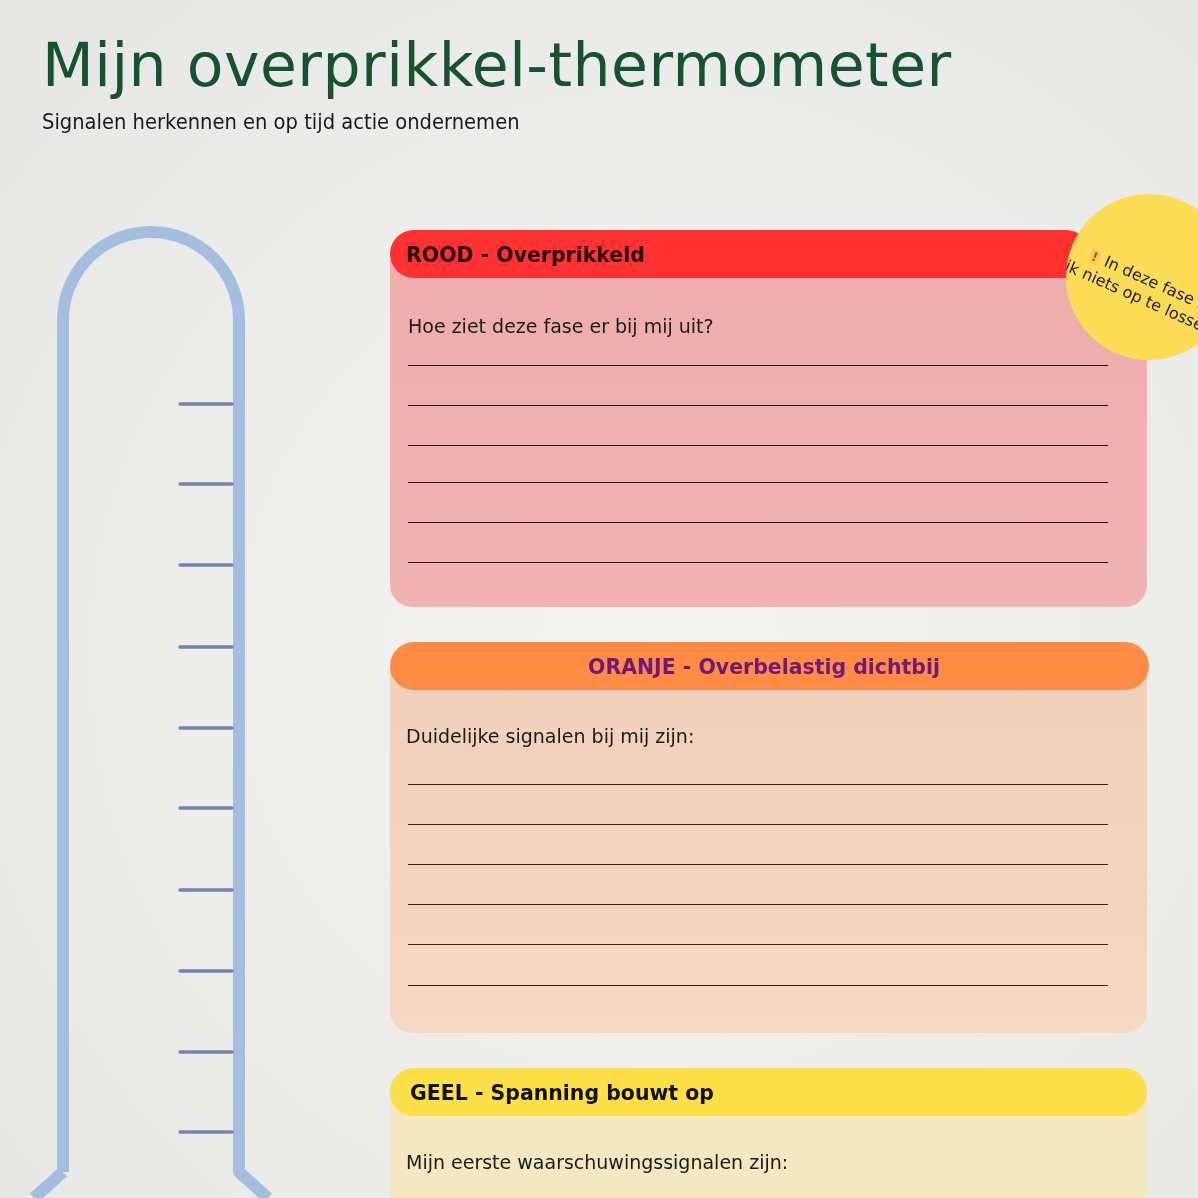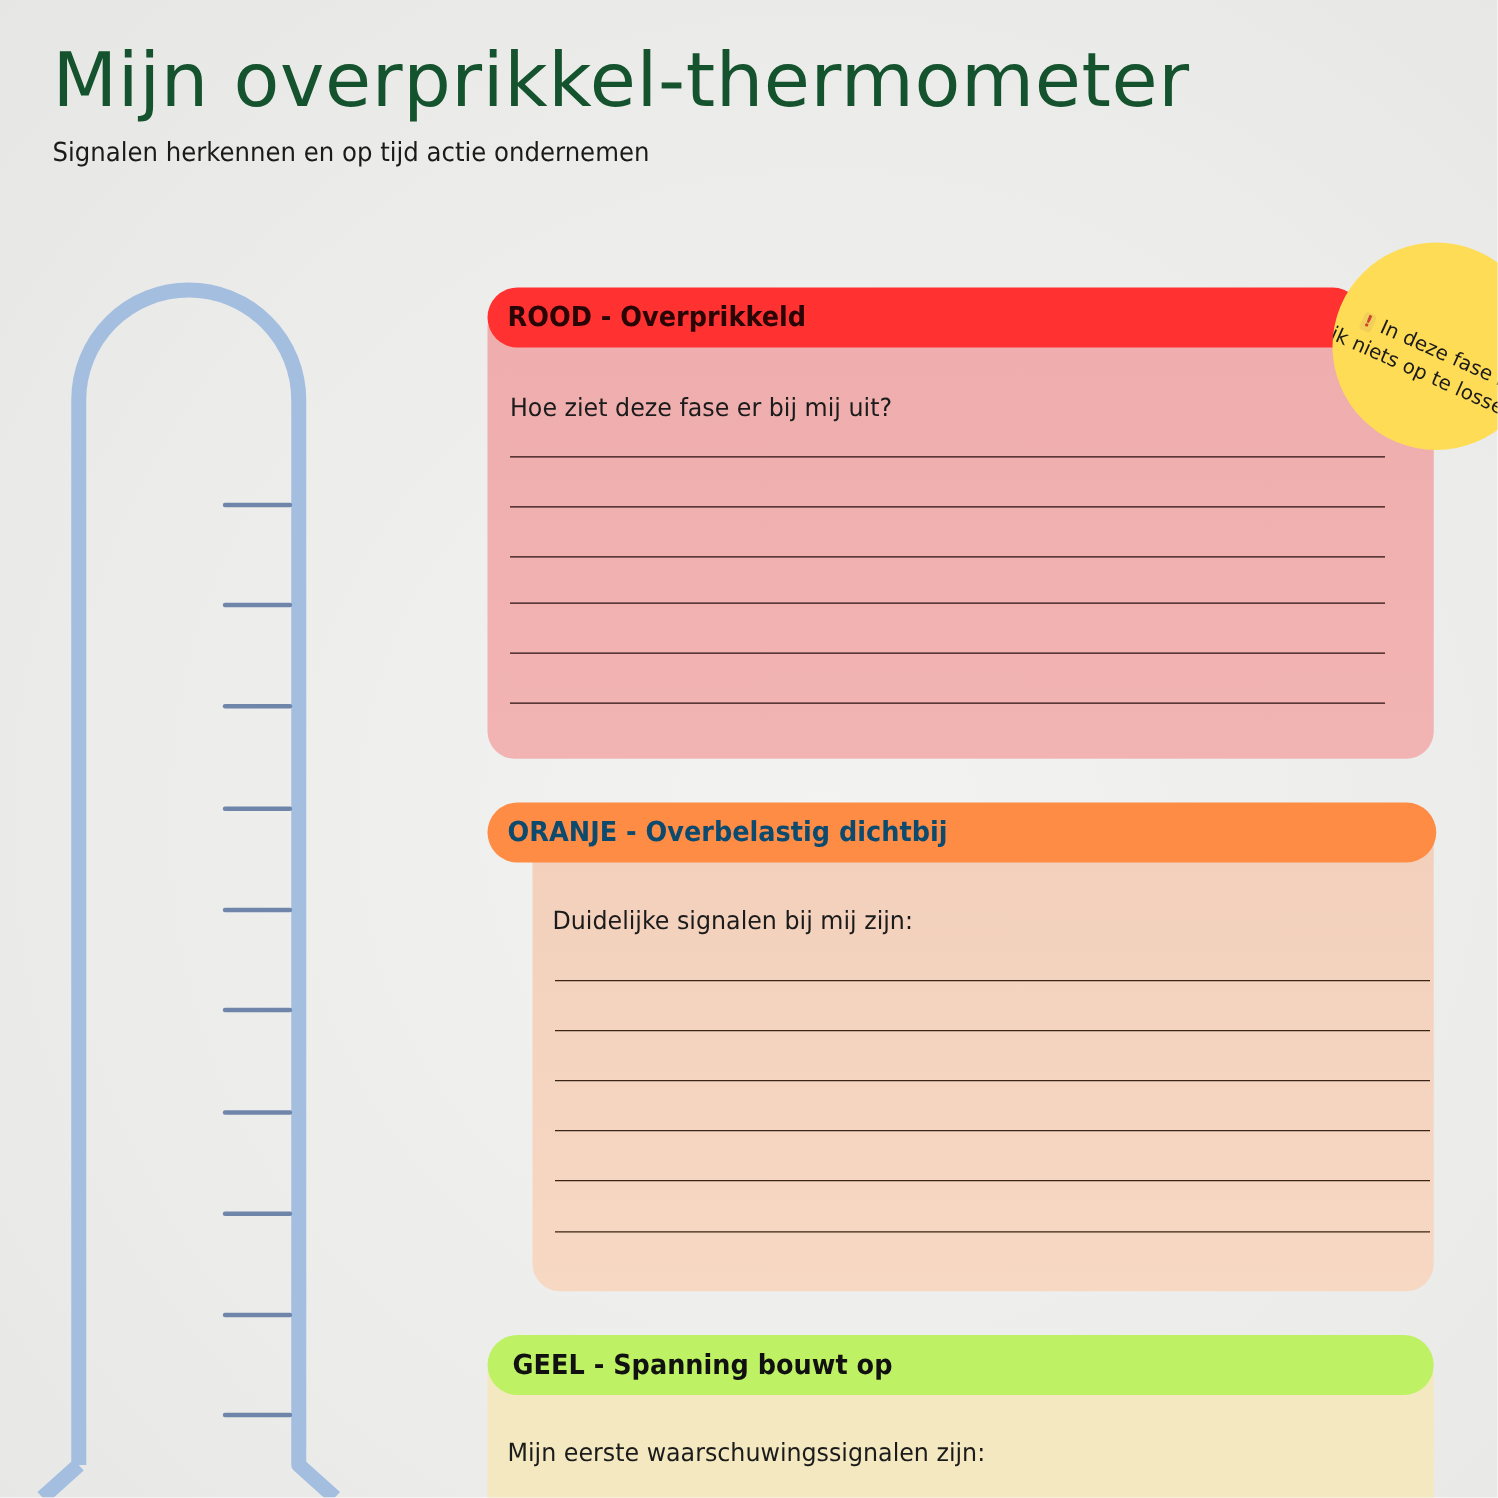--- a/index.html
+++ b/index.html
@@ -41,27 +41,27 @@
     transform:scaleX(0.95); transform-origin:left;
   }
   .line {
     position:absolute; left:18px; width:700px; height:1px; background:#2a1010;
   }
   #card-red { top:230px; height:377px; }
   #card-red .body { top:30px; background:linear-gradient(180deg,#efadad 0%,#f2b4b3 100%);text-align:center; }
   #card-red .header { width:700px; background:#ff3131; color:#2a0505; }
   #card-red .prompt { top:84px; }
   #card-orange { top:642px; height:391px; }
-  #card-orange .body { top:30px; background:linear-gradient(180deg,#f2d0bc 0%,#f7d8c3 100%);margin-left:36px; }
-  #card-orange .header { width:759px; background:#ff8c45; color:#0c4a6e; }
+  #card-orange .body { top:30px; background:linear-gradient(180deg,#f2d0bc 0%,#f7d8c3 100%); }
+  #card-orange .header { width:759px; background:#ff8c45; color:#701a75;justify-content:center; }
   #card-orange .prompt { top:82px; left:16px; }
   #card-orange .line { background:#3a2415; }
   #card-yellow { top:1068px; height:200px; }
   #card-yellow .body { top:30px; background:#f3e8bf; }
-  #card-yellow .header { width:757px; background:#bef264; color:#111; padding-left:20px; }
+  #card-yellow .header { width:757px; background:#fde047; color:#111; padding-left:20px; }
   #card-yellow .prompt { top:82px; left:16px; }
   .badge {
     position:absolute; left:1066px; top:194px; width:166px; height:166px;
     border-radius:50%; background:#ffdc55; overflow:hidden;
   }
   .badge-text {
     position:absolute; left:12px; top:44px; width:220px;
     font-size:16px; line-height:19px; color:#1b1b1b;
     transform: rotate(24deg); transform-origin:0 0;
     white-space:nowrap;

